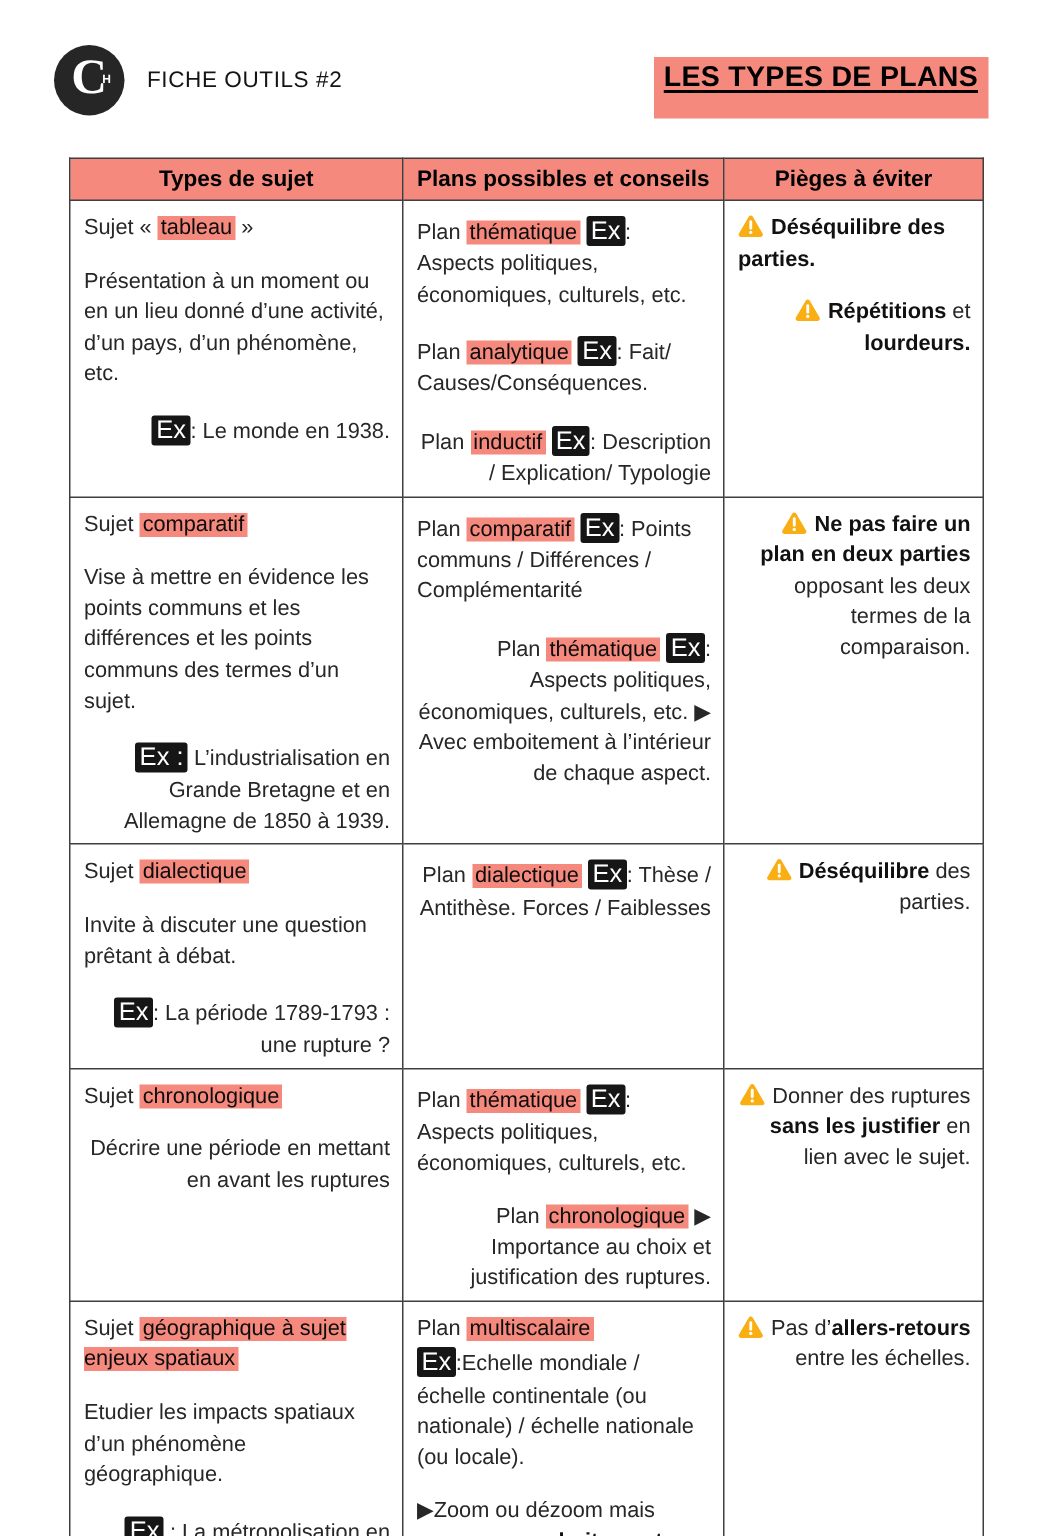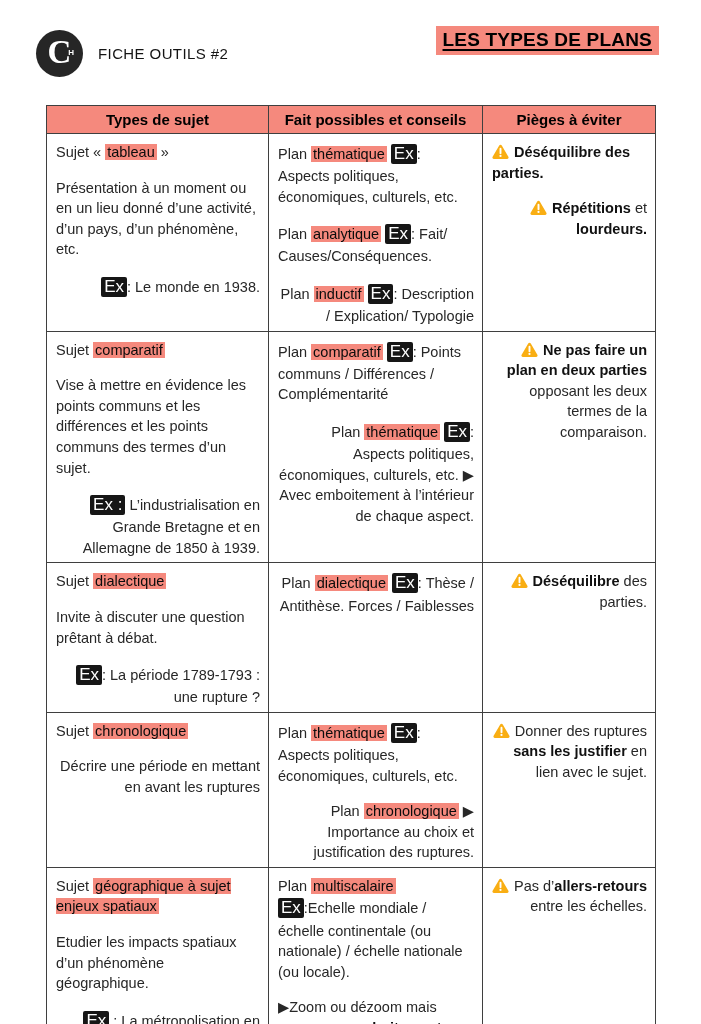--- a/index.html
+++ b/index.html
@@ -31,24 +31,24 @@
     font-weight:bold;font-size:33px;line-height:1;
   }
   .logo .h{
     position:absolute;right:9px;top:19px;
     color:#ffffff;font-size:8px;font-weight:bold;line-height:1;
   }
   .fiche-label{
     margin-left:15px;font-size:15px;color:#141414;letter-spacing:.4px;
   }
   .page-title{
-    position:absolute;top:26px;right:42px;
+    position:absolute;top:38px;right:42px;
     background:var(--hl);color:#000;
     font-size:19px;font-weight:bold;
-    padding:3px 7px 4px 7px;
+    padding:3px 7px 16px 7px;
     text-decoration:underline;
     text-underline-offset:3px;
     text-decoration-thickness:2px;
     letter-spacing:.2px;
   }
   table.main{
     position:absolute;top:105px;left:46px;
     width:609px;border-collapse:collapse;table-layout:fixed;
   }
   th,td{border:1.5px solid var(--border);vertical-align:top;}
@@ -95,21 +95,21 @@
 
 <table class="main">
   <colgroup>
     <col style="width:222px">
       <col style="width:214px">
       <col style="width:173px">
   </colgroup>
   <thead>
     <tr>
       <th>Types de sujet</th>
-      <th>Fait possibles et conseils</th>
+      <th>Plans possibles et conseils</th>
       <th>Pièges à éviter</th>
     </tr>
   </thead>
   <tbody>
       <tr>
         <td>
           <p><span class="t">Sujet « </span><span class="hl">tableau</span><span class="t"> »</span></p>
           <p><span class="t">Présentation à un moment ou en un lieu donné d’une activité, d’un pays, d’un phénomène, etc.</span></p>
           <p><span class="ex">Ex</span><span class="t">: Le monde en 1938.</span></p>
         </td>

